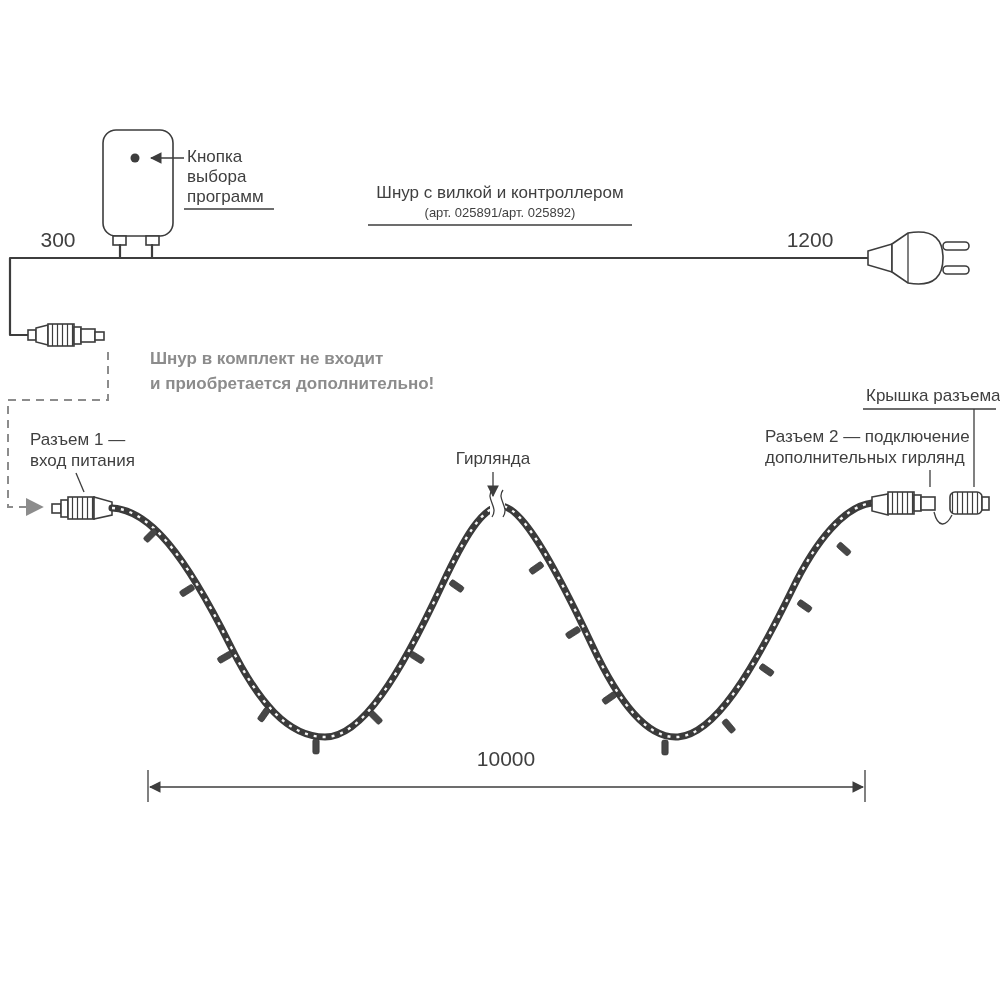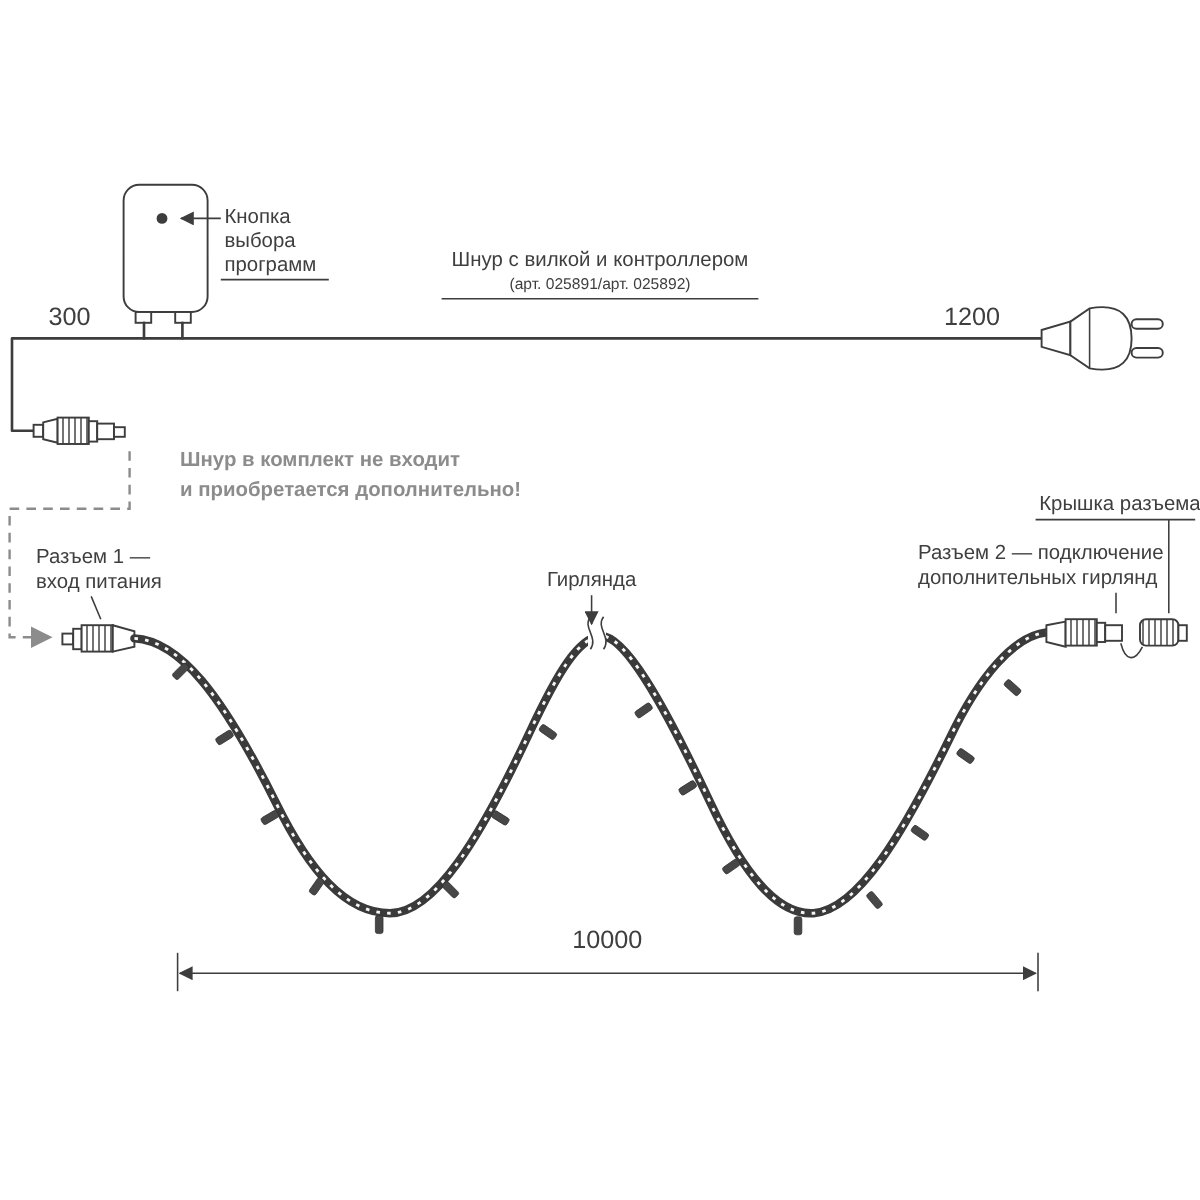--- a/index.html
+++ b/index.html
@@ -1,16 +1,16 @@
 <!DOCTYPE html>
 <html><head>
 <meta charset="utf-8">
 <style>
   html,body{margin:0;padding:0;background:#ffffff;}
-  .stage{position:relative;width:1000px;height:896px;background:#ffffff;overflow:hidden;margin-top:24px;}
+  .stage{position:relative;width:1000px;height:896px;background:#ffffff;overflow:hidden;}
   svg{position:absolute;left:0;top:0;}
   svg text{font-family:"Liberation Sans",sans-serif;fill:#3f3f3f;}
   .t17{font-size:17px;}
   .t13{font-size:13px;}
   .t21{font-size:21px;}
   .note-txt{font-size:17px;font-weight:bold;fill:#8c8c8c;}
   .ln{stroke:#3d3d3d;stroke-width:2.2;fill:none;stroke-linecap:round;stroke-linejoin:round;}
   .thin{stroke:#3d3d3d;stroke-width:1.3;fill:none;}
   .dashed{stroke:#8c8c8c;stroke-width:2;fill:none;stroke-dasharray:8 6;}
   .part{stroke:#3d3d3d;stroke-width:1.6;fill:#ffffff;}

